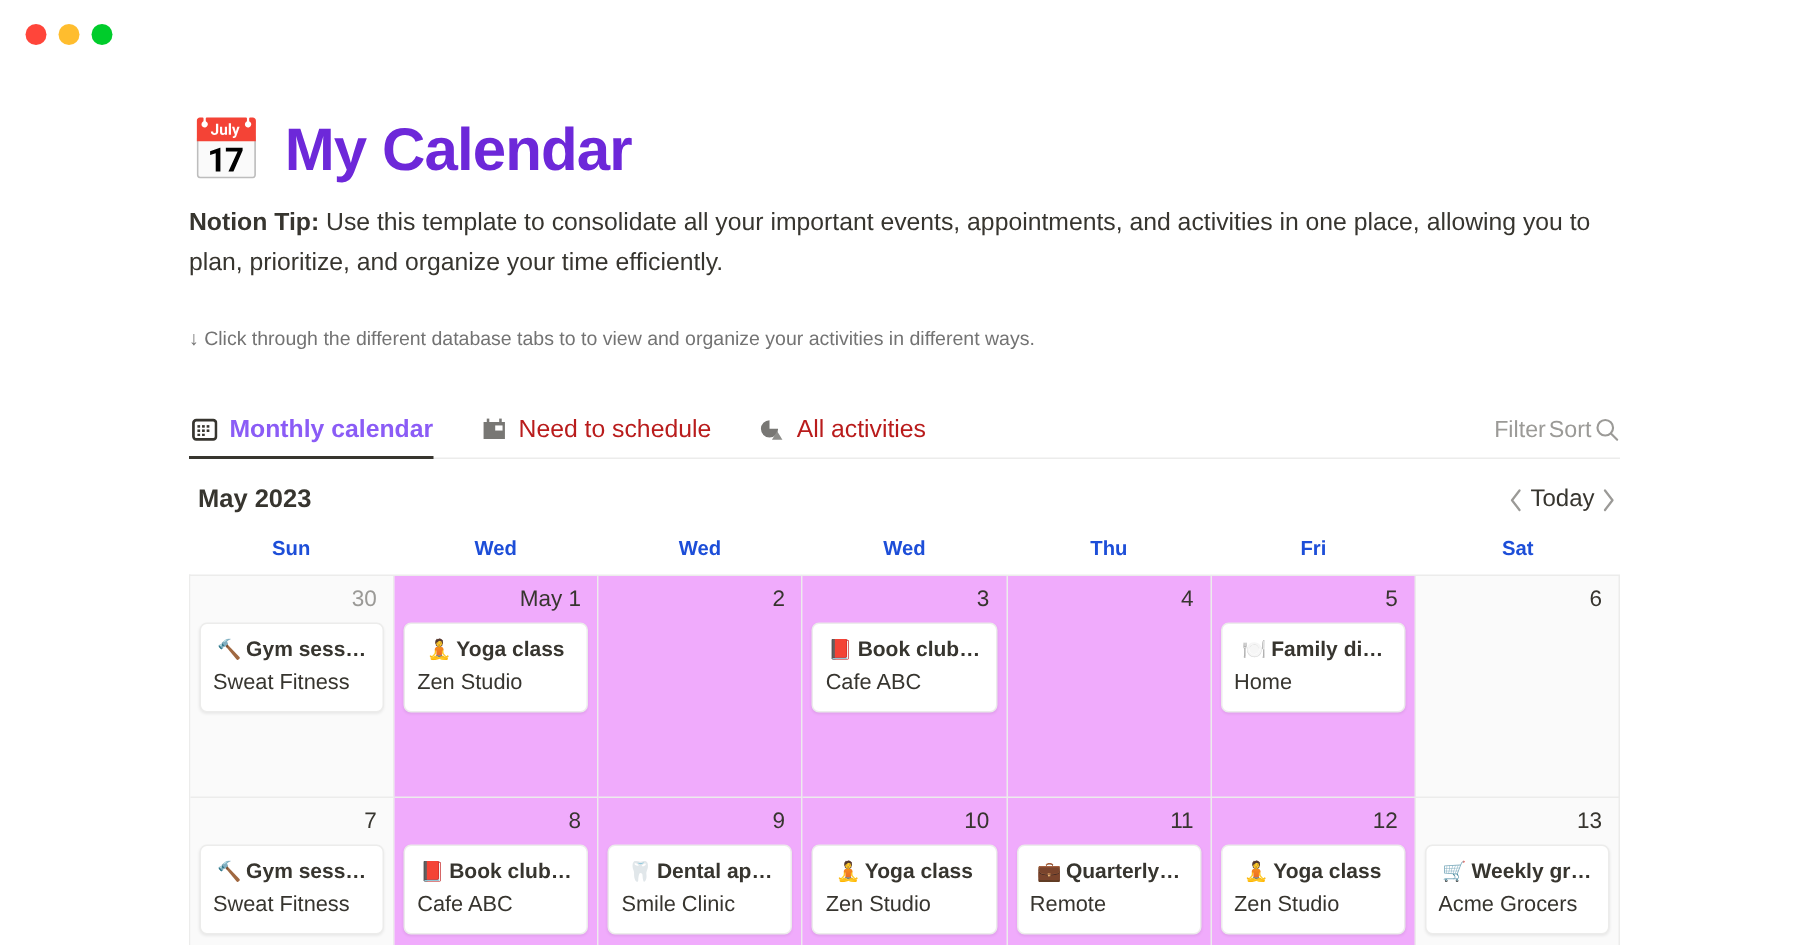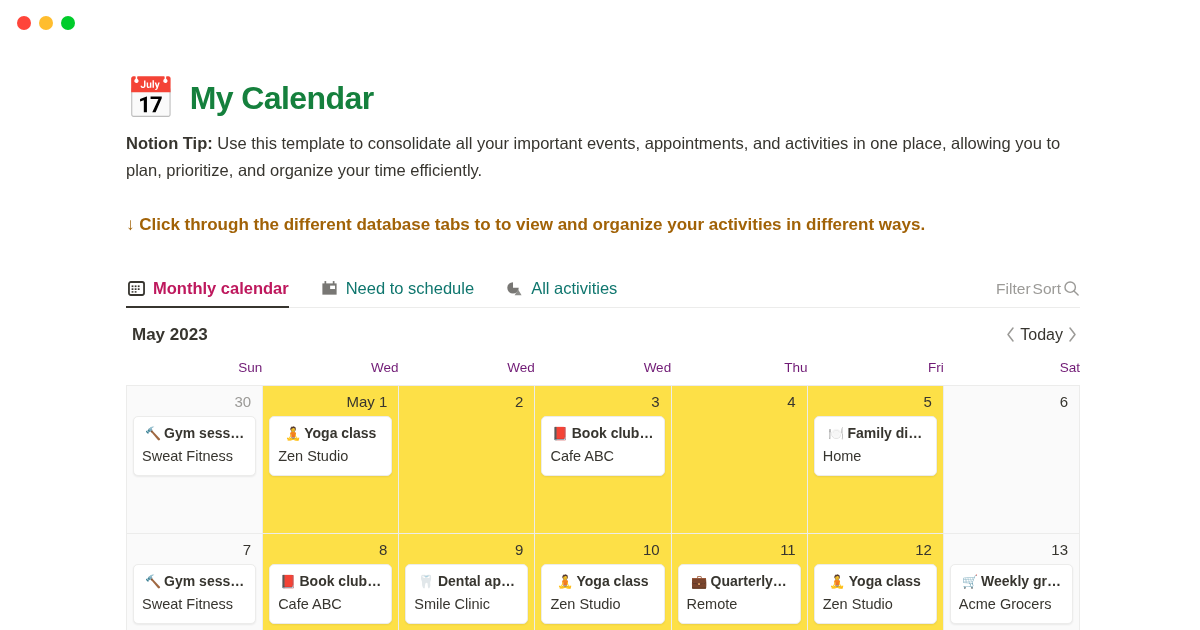--- a/index.html
+++ b/index.html
@@ -32,64 +32,63 @@
 
   .title-row {
     display: flex;
     align-items: center;
     gap: 14px;
     margin-top: 32px;
     margin-bottom: 12px;
   }
   .title-emoji { font-size: 40px; line-height: 1; }
   .page-title {
-    font-size: 32px;
+    font-size: 40px;
     font-weight: bold;
-    color: #15803d;
+    color: #6d28d9;
     letter-spacing: -0.6px;
   }
 
   .tip {
     font-size: 16.5px;
     line-height: 1.62;
     color: #37352f;
     max-width: 935px;
   }
   .tip b { font-weight: bold; }
 
   .hint {
     margin-top: 28px;
-    font-size: 17px;
+    font-size: 13px;
     line-height: 1.6;
-    color: #a16207;
-    font-weight: bold;
+    color: #737373;
   }
 
   
   .tabbar {
     margin-top: 33px;
     display: flex;
     align-items: flex-end;
     border-bottom: 1px solid #ececeb;
     height: 36px;
   }
   .tabs { display: flex; align-items: flex-end; gap: 0; flex: 1; }
   .tab {
     display: flex;
     align-items: center;
     gap: 8px;
     font-size: 16.5px;
-    color: #0f766e;
+    color: #b91c1c;
     padding: 0 14px 9px 2px;
     margin-right: 16px;
     cursor: pointer;
     position: relative;
     white-space: nowrap;
   }
-  .tab.active { color: #be185d; font-weight: bold; }
+  .tab.active { color: #8b5cf6; font-weight: bold; }
   .tab.active::after {
     content: "";
     position: absolute;
     left: 0; right: 14px; bottom: -1px;
     height: 2px;
     background: #37352f;
   }
   .tab-ico { width: 17px; height: 17px; display: block; flex: none; }
 
   .tools { display: flex; align-items: flex-start; gap: 2px; padding-bottom: 9px; }
@@ -111,38 +110,39 @@
   .cal-nav { display: flex; align-items: center; gap: 4px; }
   .chev { width: 11px; height: 17px; cursor: pointer; display: block; }
   .today-btn { font-size: 16px; color: #37352f; cursor: pointer; }
 
   .weekdays {
     display: grid;
     grid-template-columns: repeat(7, 1fr);
     padding-bottom: 10px;
   }
   .weekday {
-    text-align: right;
+    text-align: center;
     font-size: 13.5px;
-    color: #701a75;
+    color: #1d4ed8;
+    font-weight: bold;
   }
 
   
   .grid {
     border-top: 1px solid #ececeb;
     border-left: 1px solid #ececeb;
     display: grid;
     grid-template-columns: repeat(7, 1fr);
   }
   .cell {
     border-right: 1px solid #ececeb;
     border-bottom: 1px solid #ececeb;
     min-height: 148px;
     padding: 7px 6px 6px 6px;
-    background: #fde047;
+    background: #f0abfc;
   }
   .cell.weekend { background: #fafafa; }
   .daynum {
     text-align: right;
     font-size: 15px;
     color: #37352f;
     padding: 0 5px 5px 0;
     line-height: 1.25;
   }
   .daynum.muted { color: #9b9a97; }

